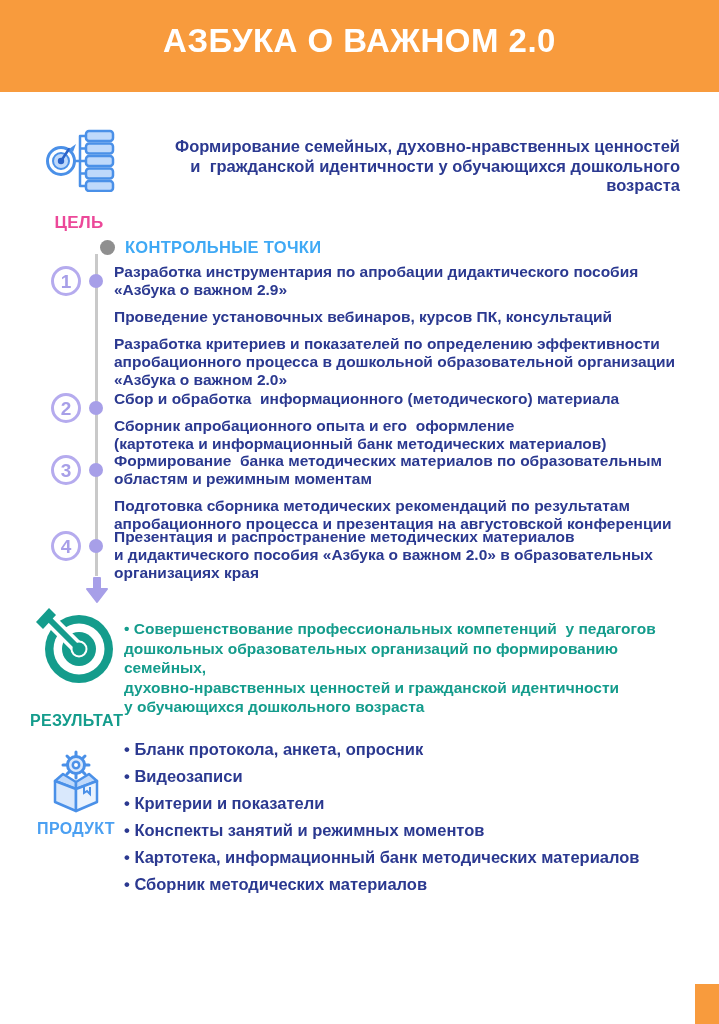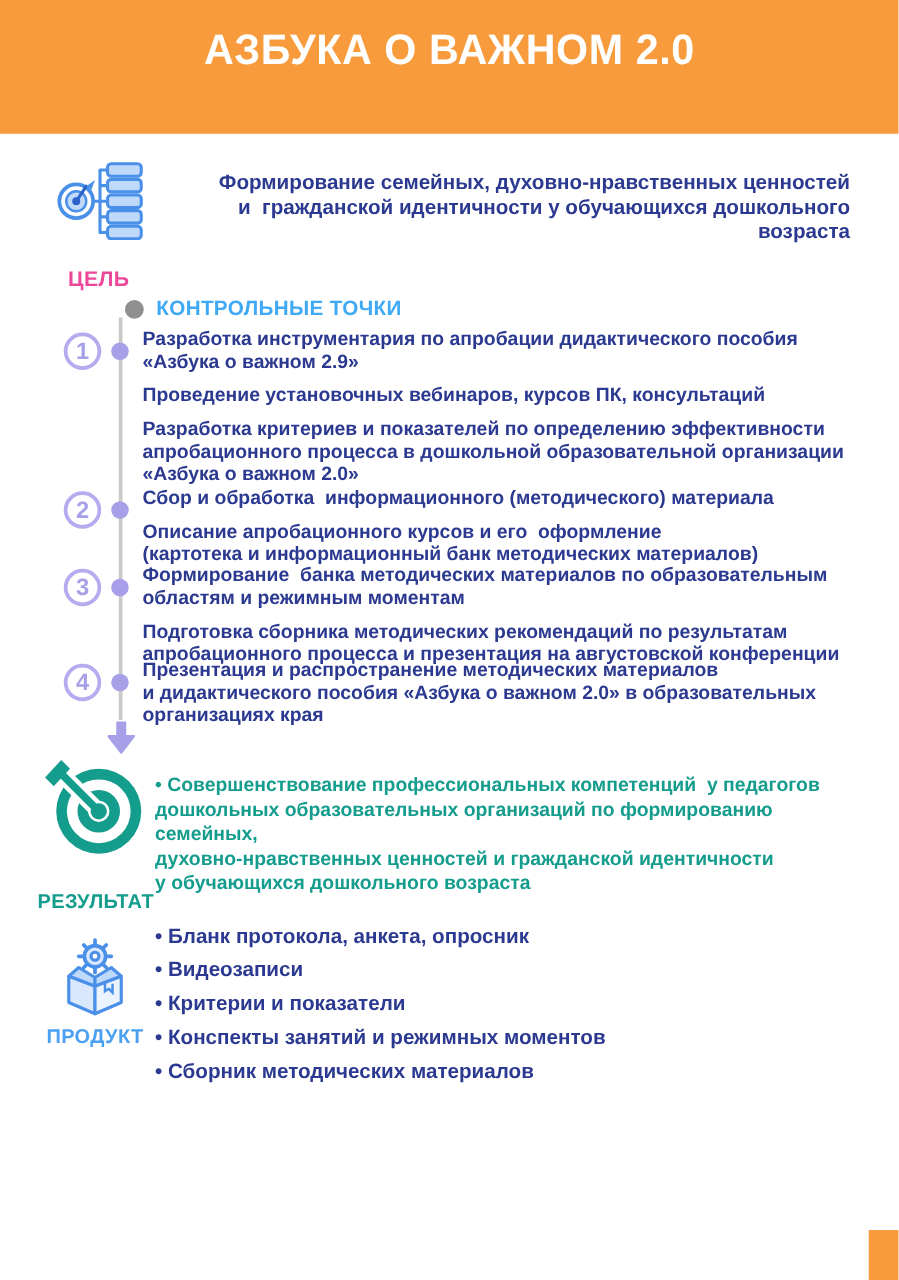--- a/index.html
+++ b/index.html
@@ -3,21 +3,21 @@
 <meta charset="utf-8">
 <style>
   * { box-sizing: border-box; }
   html, body { margin: 0; padding: 0; background: #ffffff; }
   .page {
     position: relative; width: 719px; height: 1024px; overflow: hidden;
     background: #ffffff; font-family: "Liberation Sans", sans-serif;
   }
 
   
-  .header { position: absolute; top: 0; left: 0; width: 719px; height: 107px; background: #F89B3D; }
+  .header { position: absolute; top: 0; left: 0; width: 719px; height: 92px; background: #F89B3D; }
   .header h1 {
     margin: 0; padding-top: 21px; text-align: center; color: #ffffff;
     font-size: 34px; font-weight: 700; letter-spacing: .5px; transform: scaleX(.97);
   }
 
   .section-label { font-weight: 700; font-size: 17px; letter-spacing: .3px; }
 
   
   .goal { position: absolute; top: 128px; left: 42px; display: flex; align-items: flex-start; }
   .goal-figure { width: 74px; flex: none; text-align: center; }
@@ -120,21 +120,21 @@
 апробационного процесса в дошкольной образовательной организации
 «Азбука о важном 2.0»</p>
       </div>
     </div>
 
     <div class="milestone m-2">
       <span class="m-num">2</span>
       <span class="m-dot"></span>
       <div class="m-text">
         <p>Сбор и обработка  информационного (методического) материала</p>
-        <p>Описание апробационного курсов и его  оформление
+        <p>Сборник апробационного опыта и его  оформление
 (картотека и информационный банк методических материалов)</p>
       </div>
     </div>
 
     <div class="milestone m-3">
       <span class="m-num">3</span>
       <span class="m-dot"></span>
       <div class="m-text">
         <p>Формирование  банка методических материалов по образовательным
 областям и режимным моментам</p>
@@ -205,18 +205,19 @@
           <polyline points="41,36 41,44 44,42 47,45 47,38" fill="none" stroke="#4A90E8" stroke-width="2"></polyline>
         </svg>
       </span>
       <div class="section-label">ПРОДУКТ</div>
     </div>
     <ul class="product-list">
       <li>Бланк протокола, анкета, опросник</li>
       <li>Видеозаписи</li>
       <li>Критерии и показатели</li>
       <li>Конспекты занятий и режимных моментов</li>
+      <li>Картотека, информационный банк методических материалов</li>
       <li>Сборник методических материалов</li>
     </ul>
   </section>
 
   <div class="corner-accent"></div>
 </div>
 
 </body></html>

